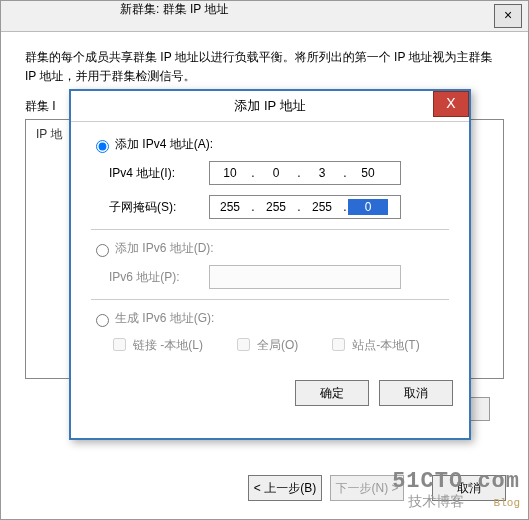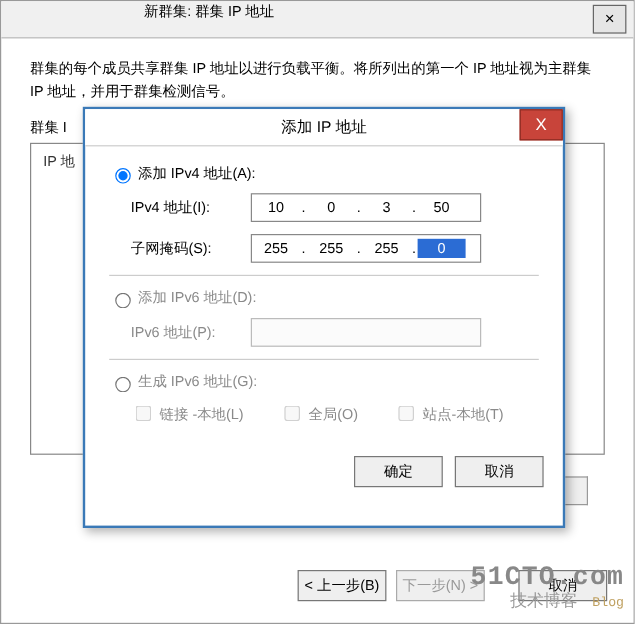--- a/index.html
+++ b/index.html
@@ -36,21 +36,21 @@
   .btn{min-width:72px;height:24px;border:1px solid #777;background:#efefef;display:flex;align-items:center;justify-content:center;font-size:12px;cursor:pointer}
   .btn.disabled{color:#999;border-color:#aaa;cursor:default}
   
   .wiz-footer{position:absolute;bottom:18px;left:0;right:0;display:flex;justify-content:flex-end;gap:8px;padding-right:22px}
   
   .r-stub{position:absolute;right:38px;top:396px;width:30px;height:22px;border:1px solid #999;border-left:none;background:#efefef;color:#555;line-height:20px;padding-left:4px;font-size:11px}
   
   .watermark{position:absolute;right:8px;bottom:10px;color:#9a9a9a;font-family:Liberation Mono, monospace;text-align:right;line-height:1;pointer-events:none}
   .watermark .l1{font-size:22px;font-weight:bold;letter-spacing:1px;color:#888}
   .watermark .l2{font-size:14px;color:#999;margin-top:2px}
-  .watermark .l2 .blog{color:#bfa060;font-size:11px;margin-left:4px}
+  .watermark .l2 .blog{color:#bfa060;font-size:11px;margin-left:21px}
 </style>
 </head>
 <body>
 
 <div class="screen">
 
   <div class="wiz-head">
     <span class="title">新群集: 群集 IP 地址</span>
     <div class="close">×</div>
   </div>

